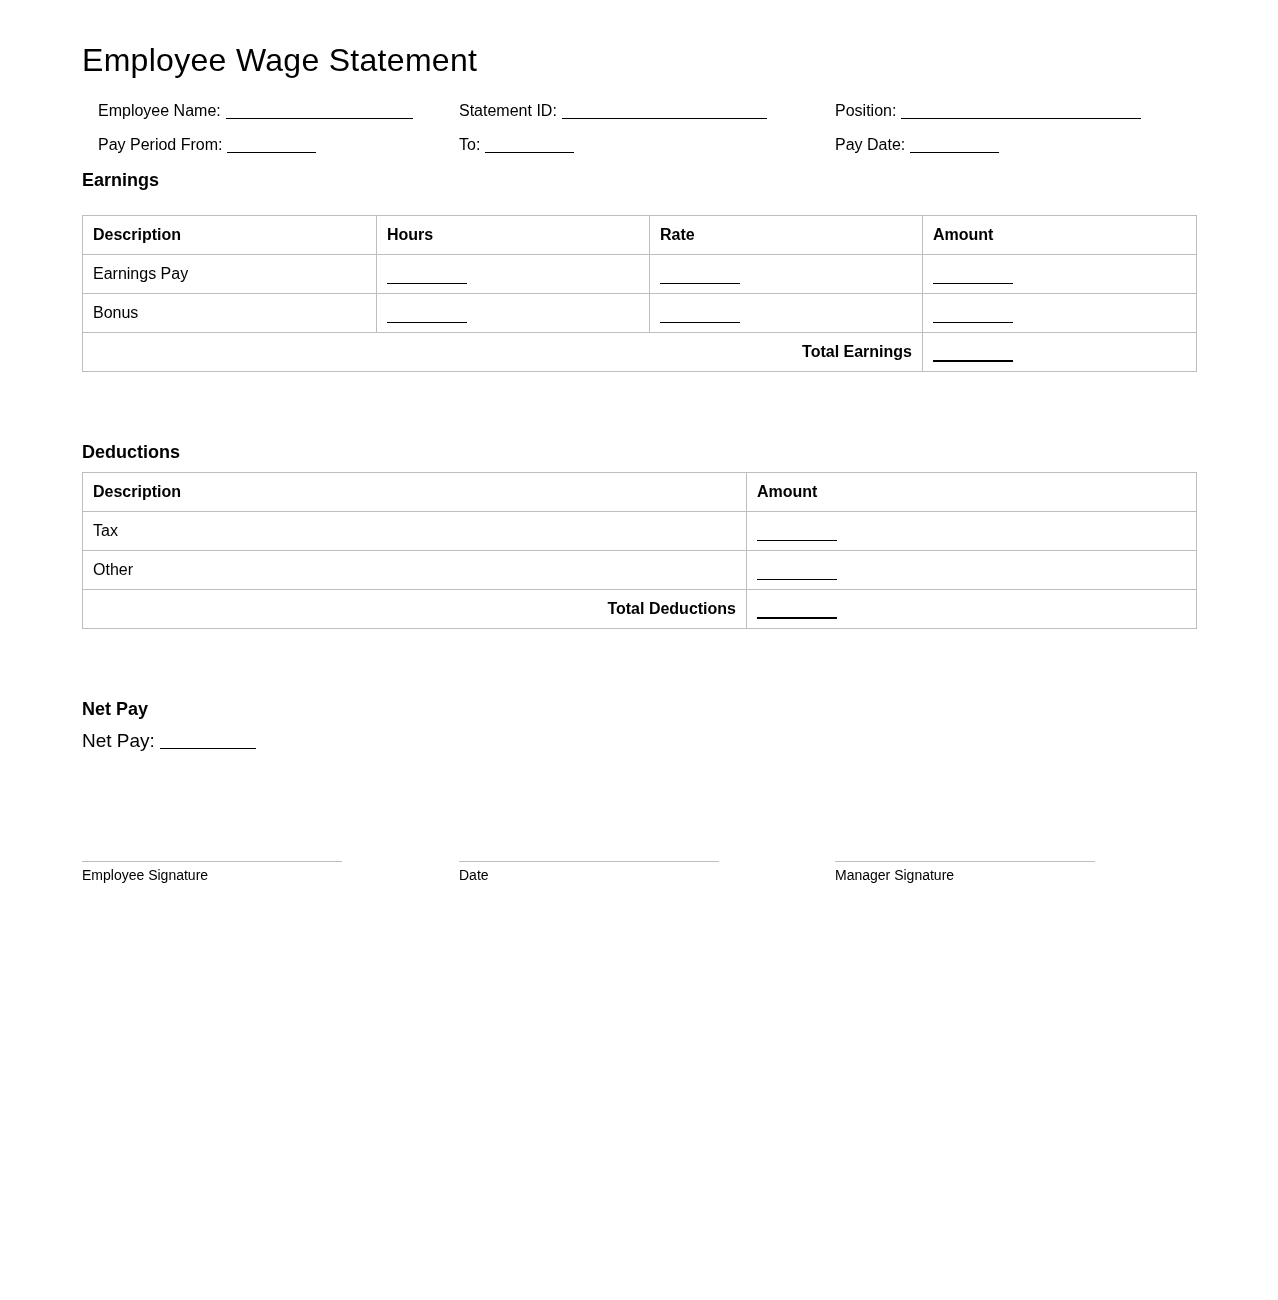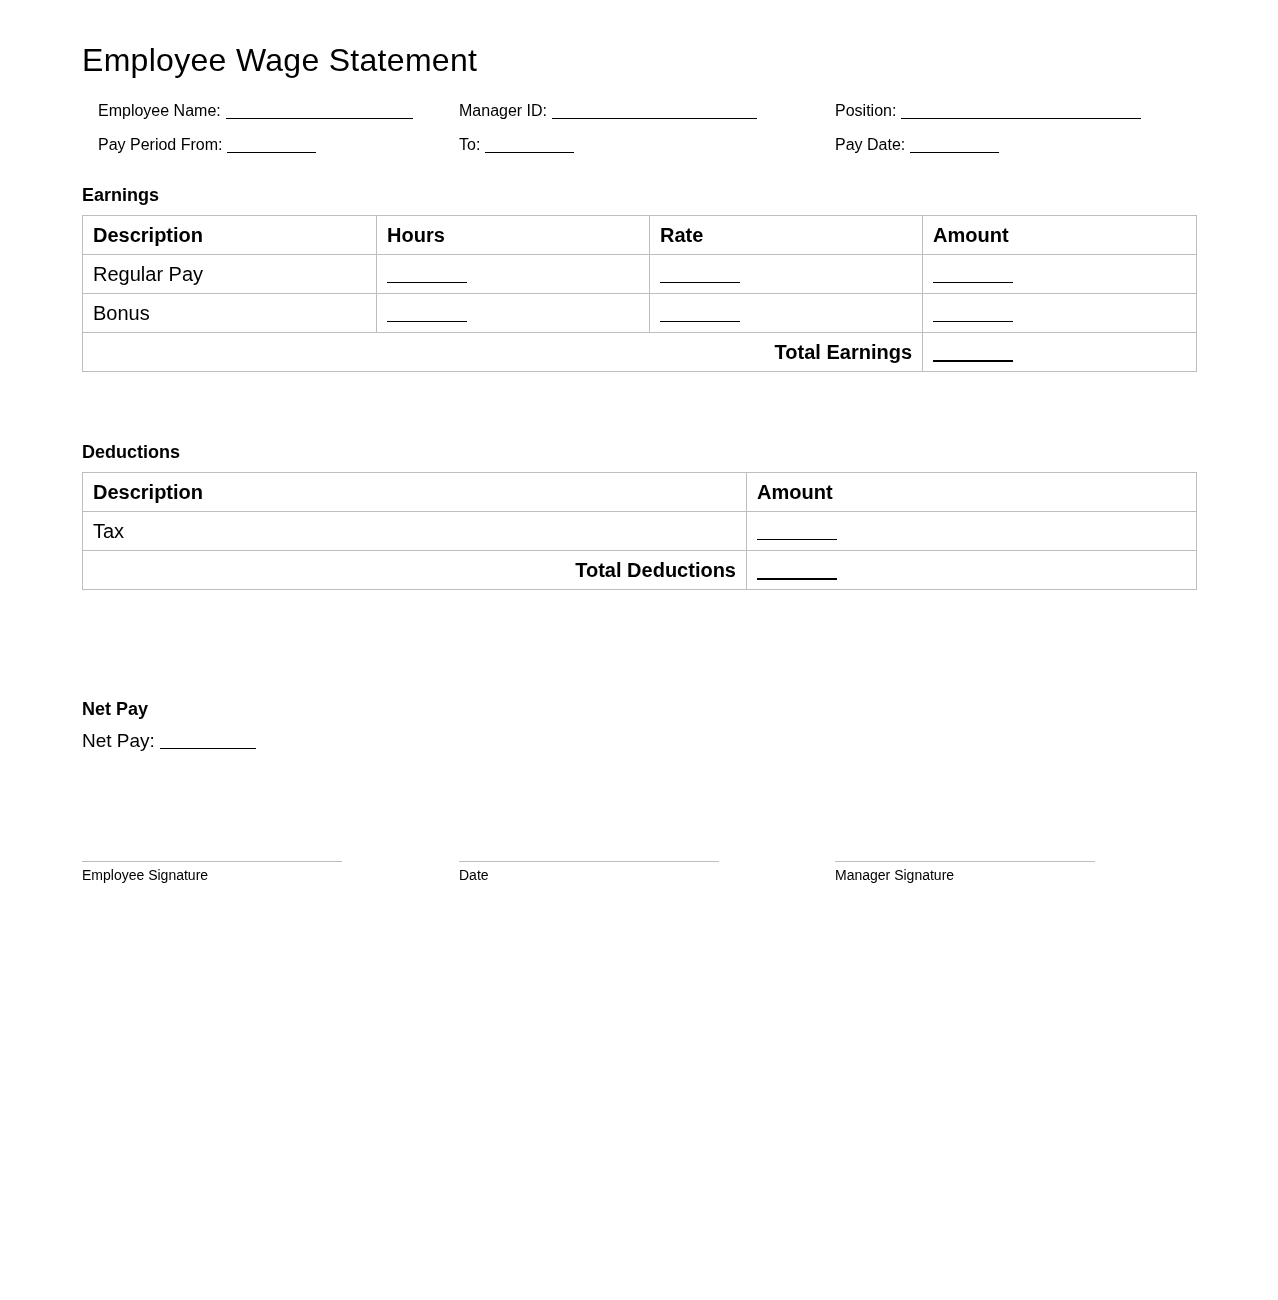--- a/index.html
+++ b/index.html
@@ -14,21 +14,21 @@
       margin: 0; position: absolute; top: 42px; left: 0; white-space: nowrap;
     }
     .info-row { position: absolute; left: 0; width: 1114px; height: 20px; font-size: 16px; }
     .info-row .field { position: absolute; top: 0; white-space: nowrap; }
     .f1 { left: 16px; } .f2 { left: 377px; } .f3 { left: 753px; }
     .blank { display: inline-block; border-bottom: 1px solid #000; height: 14px; vertical-align: baseline; margin-left: 5px; position: relative; top: 3px; }
     h2 {
       font-family: "Liberation Sans", sans-serif; font-size: 18px; font-weight: bold;
       margin: 0; position: absolute; left: 0; white-space: nowrap;
     }
-    table { border-collapse: collapse; position: absolute; left: 0; width: 1114px; table-layout: fixed; font-size: 20px; }
+    table { border-collapse: collapse; position: absolute; left: 0; width: 1114px; table-layout: fixed; font-size: 16px; }
     td, th { border: 1px solid #bdbdbd; height: 38px; padding: 0 10px; text-align: left; vertical-align: middle; }
     th { font-weight: bold; }
     .cell-blank { display: inline-block; width: 80px; border-bottom: 1px solid #000; height: 18px; position: relative; top: 2px; }
     .cell-blank.total { border-bottom: 2px solid #000; }
     .total-label { text-align: right; font-weight: bold; }
     .net-line { position: absolute; left: 0; top: 728px; font-size: 19px; white-space: nowrap; }
     .net-line .blank { width: 96px; height: 18px; top: 2px; }
     .sig { position: absolute; top: 861px; width: 260px; }
     .sig .line { border-top: 1px solid #bdbdbd; height: 0; }
     .sig .label { font-size: 14px; margin-top: 5px; white-space: nowrap; }
@@ -38,57 +38,57 @@
 
 <div class="page">
 
   <h1>Employee Wage Statement</h1>
 
   <div class="info-row" style="top:101px;">
     <div class="field f1">
       <span>Employee Name:</span><span class="blank" style="width:187px;"></span>
     </div>
     <div class="field f2">
-      <span>Manager ID:</span><span class="blank" style="width:205px;"></span>
+      <span>Statement ID:</span><span class="blank" style="width:205px;"></span>
     </div>
     <div class="field f3">
       <span>Position:</span><span class="blank" style="width:240px;"></span>
     </div>
   </div>
 
   <div class="info-row" style="top:135px;">
     <div class="field f1">
       <span>Pay Period From:</span><span class="blank" style="width:89px;"></span>
     </div>
     <div class="field f2">
       <span>To:</span><span class="blank" style="width:89px;"></span>
     </div>
     <div class="field f3">
       <span>Pay Date:</span><span class="blank" style="width:89px;"></span>
     </div>
   </div>
 
-  <h2 style="top:185px;">Earnings</h2>
+  <h2 style="top:170px;">Earnings</h2>
 
   <table style="top:215px;">
     <colgroup>
         <col style="width:294px">
         <col style="width:273px">
         <col style="width:273px">
         <col style="width:274px">
       </colgroup>
     <tbody>
         <tr>
       <th>Description</th>
       <th>Hours</th>
       <th>Rate</th>
       <th>Amount</th>
     </tr>
     <tr>
-      <td>Regular Pay</td>
+      <td>Earnings Pay</td>
       <td><span class="cell-blank"></span></td>
       <td><span class="cell-blank"></span></td>
       <td><span class="cell-blank"></span></td>
     </tr>
     <tr>
       <td>Bonus</td>
       <td><span class="cell-blank"></span></td>
       <td><span class="cell-blank"></span></td>
       <td><span class="cell-blank"></span></td>
     </tr>
@@ -109,20 +109,24 @@
     <tbody>
         <tr>
       <th>Description</th>
       <th>Amount</th>
     </tr>
     <tr>
       <td>Tax</td>
       <td><span class="cell-blank"></span></td>
     </tr>
     <tr>
+      <td>Other</td>
+      <td><span class="cell-blank"></span></td>
+    </tr>
+    <tr>
       <td class="total-label">Total Deductions</td>
       <td><span class="cell-blank total"></span></td>
     </tr>
   </tbody>
     </table>
 
   <h2 style="top:699px;">Net Pay</h2>
   <div class="net-line">
     <span>Net Pay:</span><span class="blank"></span>
   </div>

